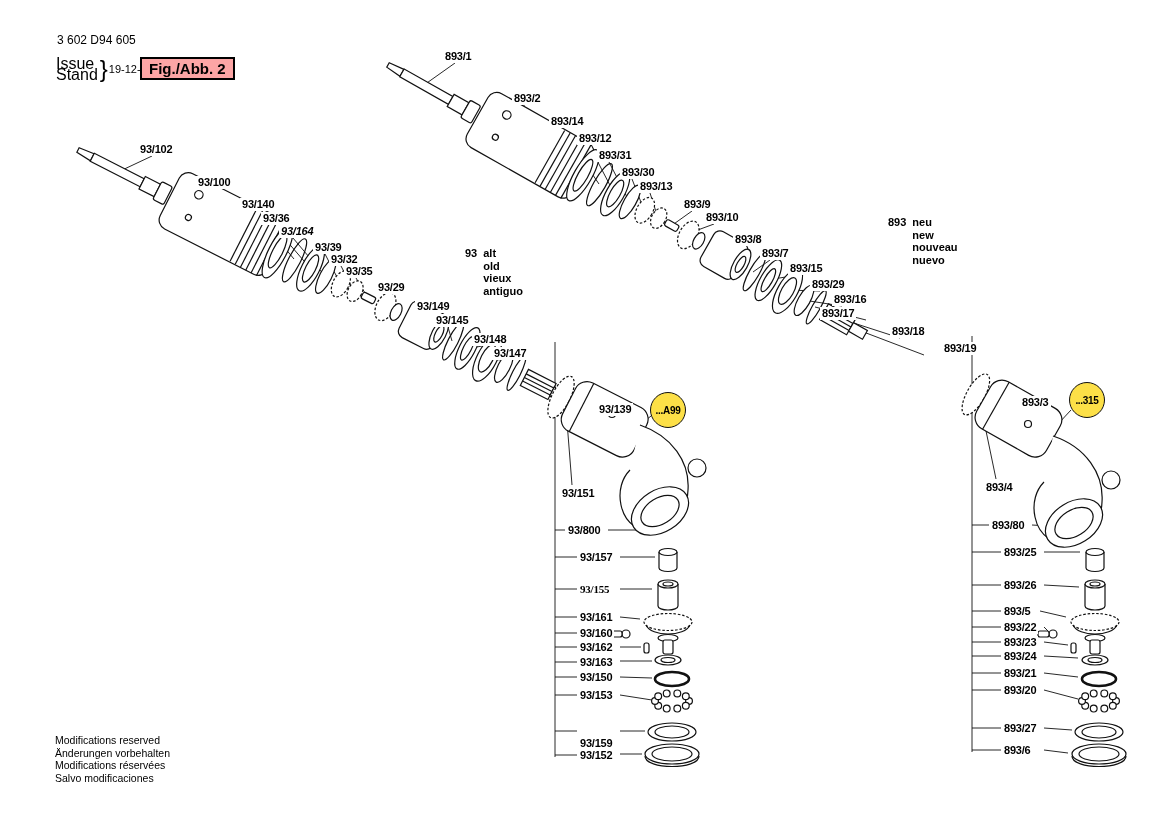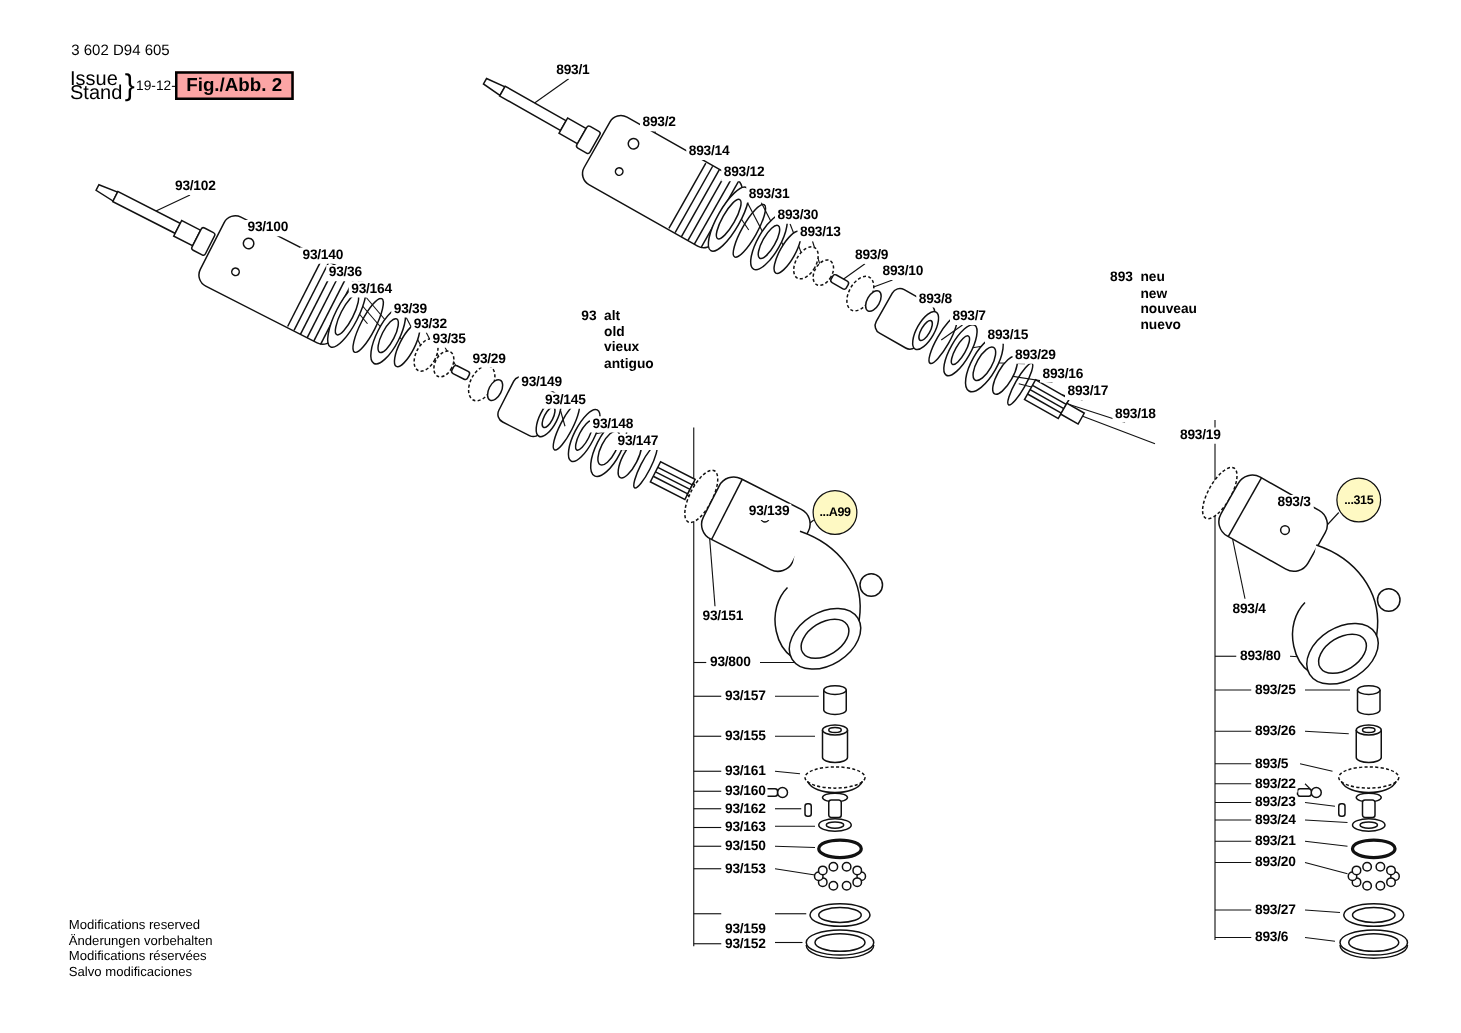--- a/index.html
+++ b/index.html
@@ -1,19 +1,19 @@
 <!DOCTYPE html>
 <html><head>
 <meta charset="utf-8">
 <style>
   html,body{margin:0;padding:0;background:#fff;color:#000;font-family:"Liberation Sans",sans-serif;}
   .canvas{position:relative;width:1169px;height:826px;background:#fff;overflow:hidden;}
   #art{position:absolute;left:0;top:0;}
   .part-label{position:absolute;font-size:11px;font-weight:bold;letter-spacing:-0.2px;line-height:13px;background:#fff;padding:0 2px;white-space:nowrap;}
-  .ref-circle{position:absolute;width:36px;height:36px;border:1.5px solid #111;border-radius:50%;display:flex;align-items:center;justify-content:center;font-size:10px;font-weight:bold;letter-spacing:-0.3px;background:#fef9c3;box-sizing:border-box;}
+  .ref-circle{position:absolute;width:36px;height:36px;border:1.5px solid #111;border-radius:50%;display:flex;align-items:center;justify-content:center;font-size:10px;font-weight:bold;letter-spacing:-0.3px;background:#fde047;box-sizing:border-box;}
   .variant{position:absolute;display:flex;gap:6px;font-size:11px;font-weight:bold;line-height:12.5px;background:#fff;padding:0 2px;}
   .vwords{display:flex;flex-direction:column;}
   .header-partnum{position:absolute;left:57px;top:33px;font-size:12px;}
   .issue-block{position:absolute;left:56px;top:55px;display:flex;align-items:center;}
   .issue-words{font-size:16px;line-height:11px;}
   .brace{font-size:24px;font-weight:400;margin:0 1px 0 2px;}
   .issue-date{font-size:11px;}
   .fig-box{position:absolute;left:140px;top:57px;border:2px solid #000;padding:1px 7px;font-size:15px;font-weight:bold;background:#fca5a5;}
   .footer{position:absolute;left:55px;top:734px;font-size:10.5px;line-height:12.5px;}
   .gear{stroke-dasharray:2.5 1.8;}
@@ -250,34 +250,34 @@
   </div>
 
   <div class="ref-circle" style="left:650px;top:392px">...A99</div>
   <div class="ref-circle" style="left:1069px;top:382px">...315</div>
 
   <div id="labels">
       <div class="part-label" style="left: 138px; top: 143px;">93/102</div>
       <div class="part-label" style="left: 196px; top: 176px;">93/100</div>
       <div class="part-label" style="left: 240px; top: 198px;">93/140</div>
       <div class="part-label" style="left: 261px; top: 212px;">93/36</div>
-      <div class="part-label" style="left: 279px; top: 225px;">93/164</div>
+      <div class="part-label" style="left: 279px; top: 225px; font-style: italic;">93/164</div>
       <div class="part-label" style="left: 313px; top: 241px;">93/39</div>
       <div class="part-label" style="left: 329px; top: 253px;">93/32</div>
       <div class="part-label" style="left: 344px; top: 265px;">93/35</div>
       <div class="part-label" style="left: 376px; top: 281px;">93/29</div>
       <div class="part-label" style="left: 415px; top: 300px;">93/149</div>
       <div class="part-label" style="left: 434px; top: 314px;">93/145</div>
       <div class="part-label" style="left: 472px; top: 333px;">93/148</div>
       <div class="part-label" style="left: 492px; top: 347px;">93/147</div>
       <div class="part-label" style="left: 597px; top: 403px;">93/139</div>
       <div class="part-label" style="left: 560px; top: 487px;">93/151</div>
       <div class="part-label" style="left: 566px; top: 524px;">93/800</div>
       <div class="part-label" style="left: 578px; top: 551px;">93/157</div>
-      <div class="part-label" style="left: 578px; top: 583px;">93/155</div>
+      <div class="part-label" style="left: 578px; top: 583px; font-family: Liberation Serif, serif;">93/155</div>
       <div class="part-label" style="left: 578px; top: 611px;">93/161</div>
       <div class="part-label" style="left: 578px; top: 627px;">93/160</div>
       <div class="part-label" style="left: 578px; top: 641px;">93/162</div>
       <div class="part-label" style="left: 578px; top: 656px;">93/163</div>
       <div class="part-label" style="left: 578px; top: 671px;">93/150</div>
       <div class="part-label" style="left: 578px; top: 689px;">93/153</div>
       <div class="part-label" style="left: 578px; top: 725px; margin-top: 12px;">93/159</div>
       <div class="part-label" style="left: 578px; top: 749px;">93/152</div>
       <div class="part-label" style="left: 443px; top: 50px;">893/1</div>
       <div class="part-label" style="left: 512px; top: 92px;">893/2</div>
@@ -286,21 +286,21 @@
       <div class="part-label" style="left: 597px; top: 149px;">893/31</div>
       <div class="part-label" style="left: 620px; top: 166px;">893/30</div>
       <div class="part-label" style="left: 638px; top: 180px;">893/13</div>
       <div class="part-label" style="left: 682px; top: 198px;">893/9</div>
       <div class="part-label" style="left: 704px; top: 211px;">893/10</div>
       <div class="part-label" style="left: 733px; top: 233px;">893/8</div>
       <div class="part-label" style="left: 760px; top: 247px;">893/7</div>
       <div class="part-label" style="left: 788px; top: 262px;">893/15</div>
       <div class="part-label" style="left: 810px; top: 278px;">893/29</div>
       <div class="part-label" style="left: 832px; top: 293px;">893/16</div>
-      <div class="part-label" style="left: 852px; top: 307px;">893/17</div>
+      <div class="part-label" style="left: 820px; top: 307px;">893/17</div>
       <div class="part-label" style="left: 890px; top: 325px;">893/18</div>
       <div class="part-label" style="left: 914px; top: 342px; margin-left: 28px;">893/19</div>
       <div class="part-label" style="left: 1020px; top: 396px;">893/3</div>
       <div class="part-label" style="left: 984px; top: 481px;">893/4</div>
       <div class="part-label" style="left: 990px; top: 519px;">893/80</div>
       <div class="part-label" style="left: 1002px; top: 546px;">893/25</div>
       <div class="part-label" style="left: 1002px; top: 579px;">893/26</div>
       <div class="part-label" style="left: 1002px; top: 605px;">893/5</div>
       <div class="part-label" style="left: 1002px; top: 621px; text-align: center;">893/22</div>
       <div class="part-label" style="left: 1002px; top: 636px;">893/23</div>

